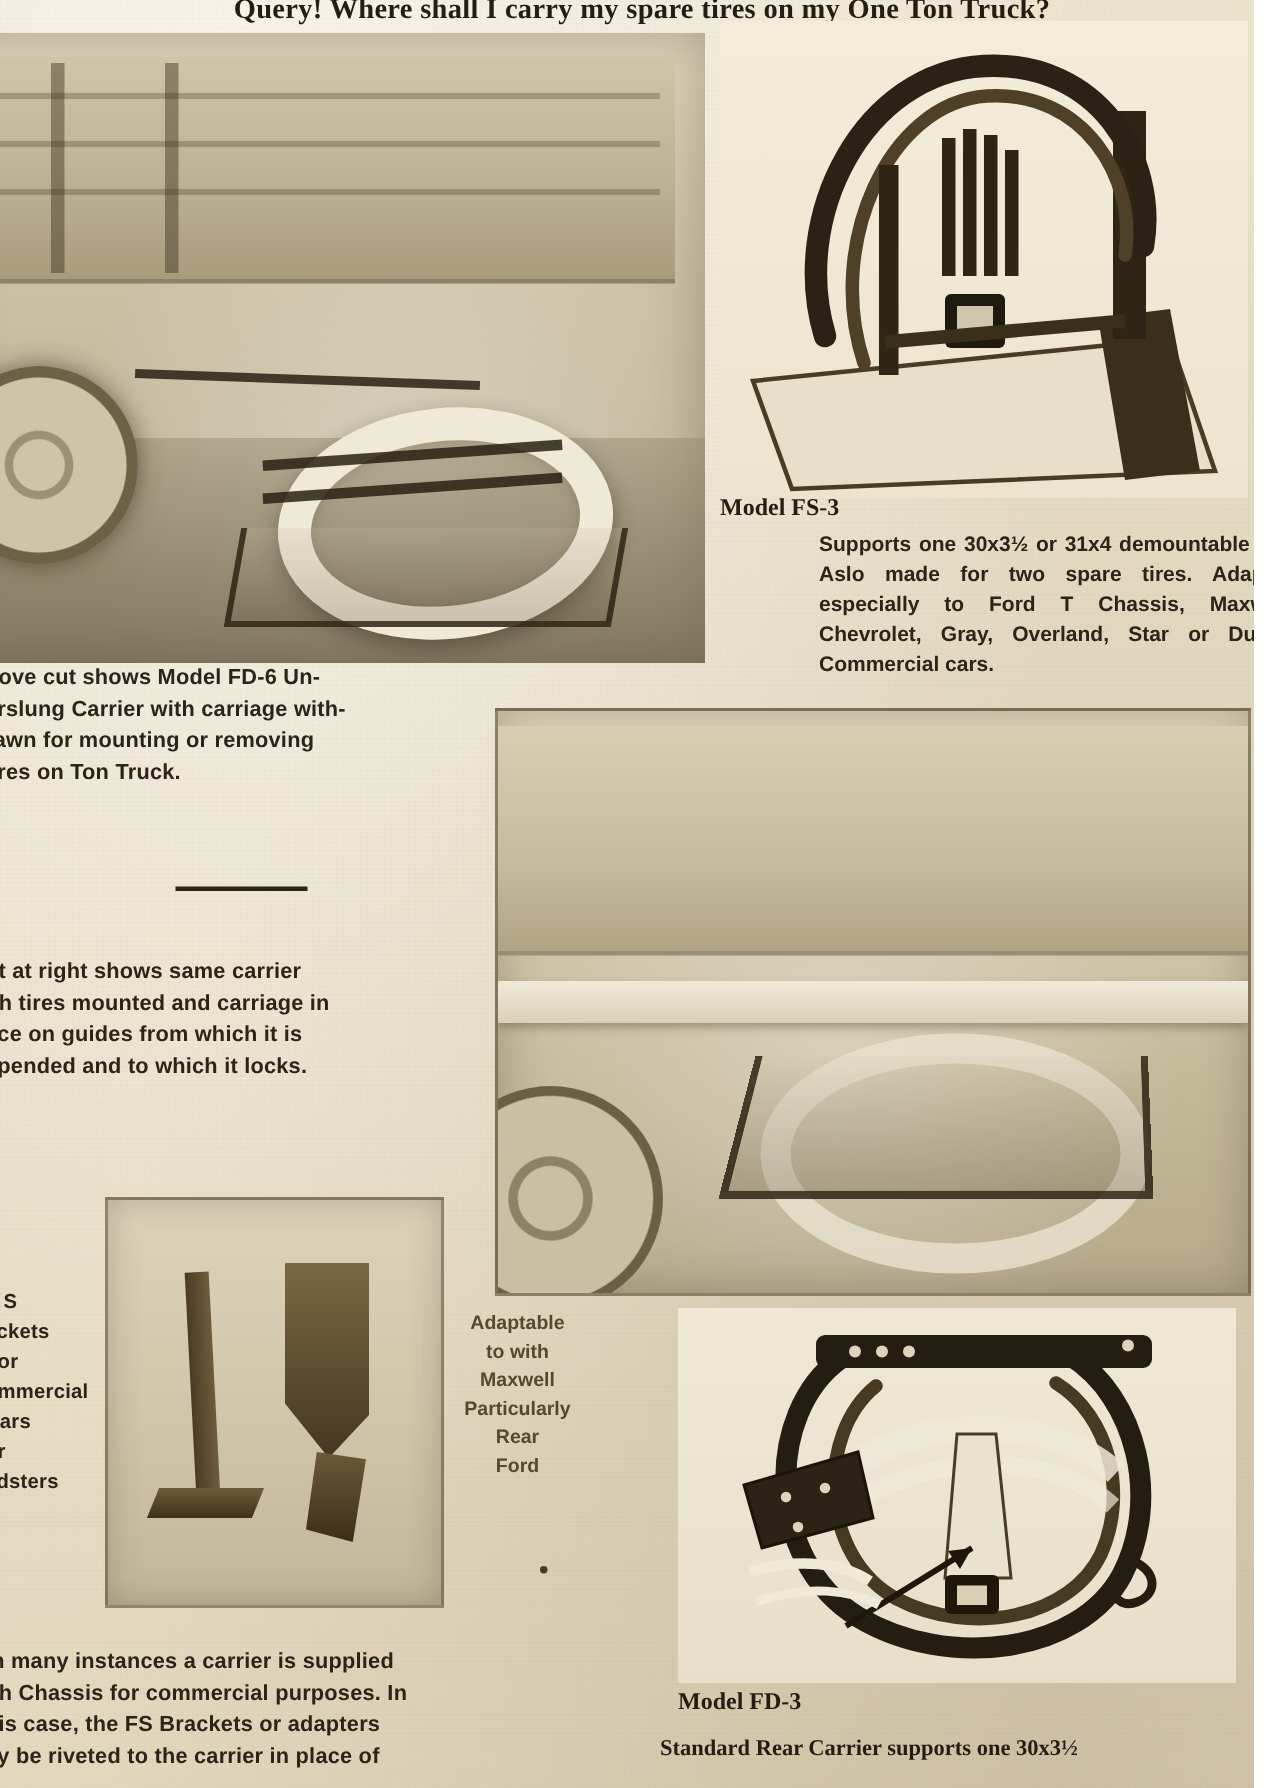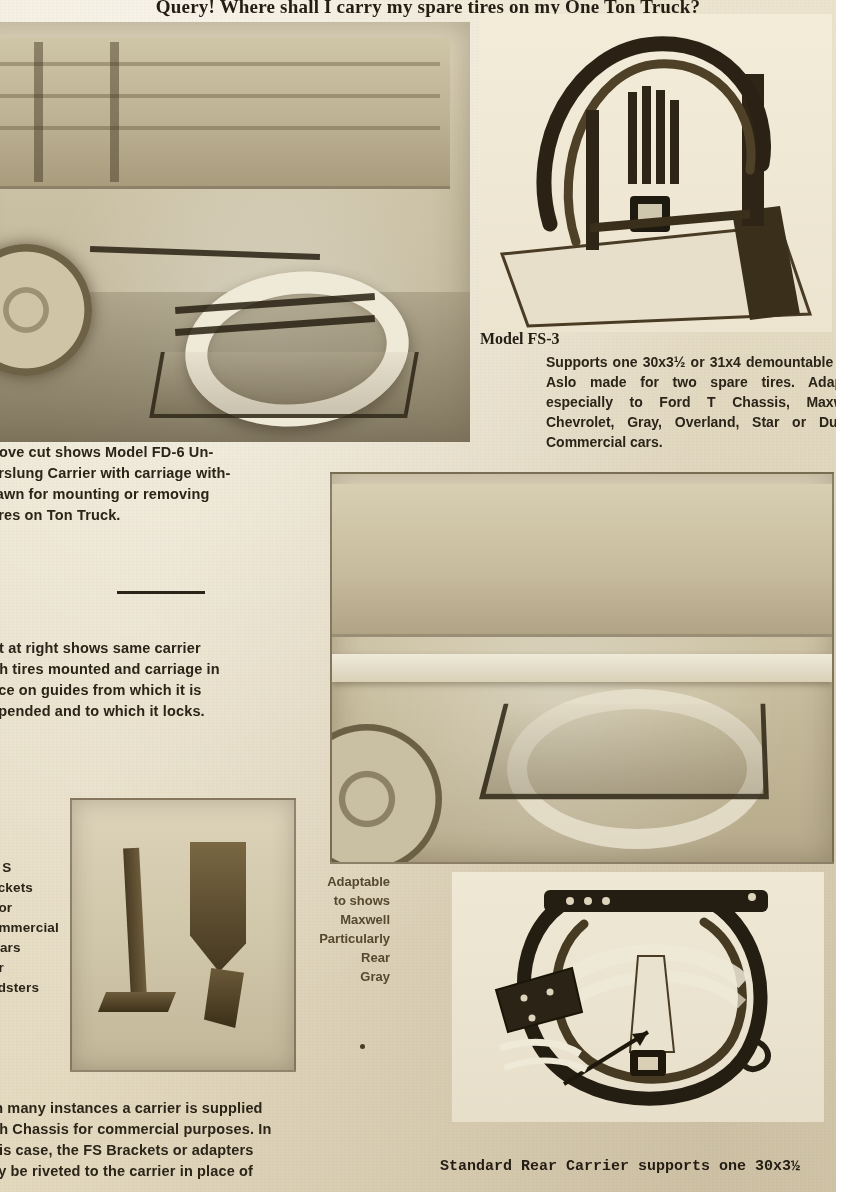--- a/index.html
+++ b/index.html
@@ -220,21 +220,21 @@
     text-align: justify;
     margin-left: 48px;
   }
   #rule-1 {
     position:absolute; left: 117px; top: 591px; width: 88px; height: 3px;
     background: #2b2418;
   }
   #adaptable-note {
     position: absolute;
     left: 300px; top: 872px; width: 90px;
-    text-align: right;
+    text-align: center;
     font-family: "Liberation Sans", sans-serif;
     font-weight: bold;
     font-size: 13px;
     line-height: 19px;
     color: #55492f;
   }
   #dot {
     position:absolute; left: 360px; top: 1044px; width: 5px; height: 5px;
     border-radius: 50%; background: #4a3c24;
   }
@@ -331,25 +331,25 @@
     <div>ackets</div>
     <div>For</div>
     <div>ommercial</div>
     <div>Cars</div>
     <div>or</div>
     <div>adsters</div>
   </div>
 
   <div id="adaptable-note">
     <div>Adaptable</div>
-    <div>to shows</div>
+    <div>to with</div>
     <div>Maxwell</div>
     <div>Particularly</div>
     <div>Rear</div>
-    <div>Gray</div>
+    <div>Ford</div>
   </div>
   <div id="dot"></div>
 
   <div class="photo" id="photo-fd3">
     <svg viewBox="0 0 372 250" width="372" height="250">
 
       <rect x="92" y="18" width="224" height="22" rx="6" fill="#241d11"></rect>
       <circle cx="118" cy="29" r="4" fill="#ded4bb"></circle>
       <circle cx="136" cy="29" r="4" fill="#ded4bb"></circle>
       <circle cx="154" cy="29" r="4" fill="#ded4bb"></circle>
@@ -375,21 +375,22 @@
       <line x1="112" y1="212" x2="196" y2="160" stroke="#1d170c" stroke-width="4"></line>
       <polygon points="196,160 180,162 188,174" fill="#1d170c"></polygon>
 
       <path d="M300,168 C318,172 322,190 306,196 C296,200 288,192 292,186" fill="none" stroke="#241d11" stroke-width="6"></path>
 
       <path d="M48,176 C80,166 110,170 128,182" fill="none" stroke="#efe9d8" stroke-width="7"></path>
       <path d="M52,196 C86,184 116,188 134,198" fill="none" stroke="#efe9d8" stroke-width="6"></path>
     </svg>
   </div>
 
-  <div class="caption-title" style="left:440px; top:1158px; width:400px; font-family:Liberation Mono, monospace; font-size:15px;">Standard Rear Carrier supports one 30x3½</div>
+  <div class="caption-title" style="left:452px; top:1126px; width:372px;">Model FD-3</div>
+  <div class="caption-title" style="left:440px; top:1158px; width:400px; font-family:Liberation Serif, serif; font-size:15px;">Standard Rear Carrier supports one 30x3½</div>
 
   <div class="body-text left-clip" style="top:1098px; width:420px;">
     <div>In many instances a carrier is supplied</div>
     <div>ith Chassis for commercial purposes. In</div>
     <div>his case, the FS Brackets or adapters</div>
     <div>ay be riveted to the carrier in place of</div>
   </div>
 
 </div>
 

